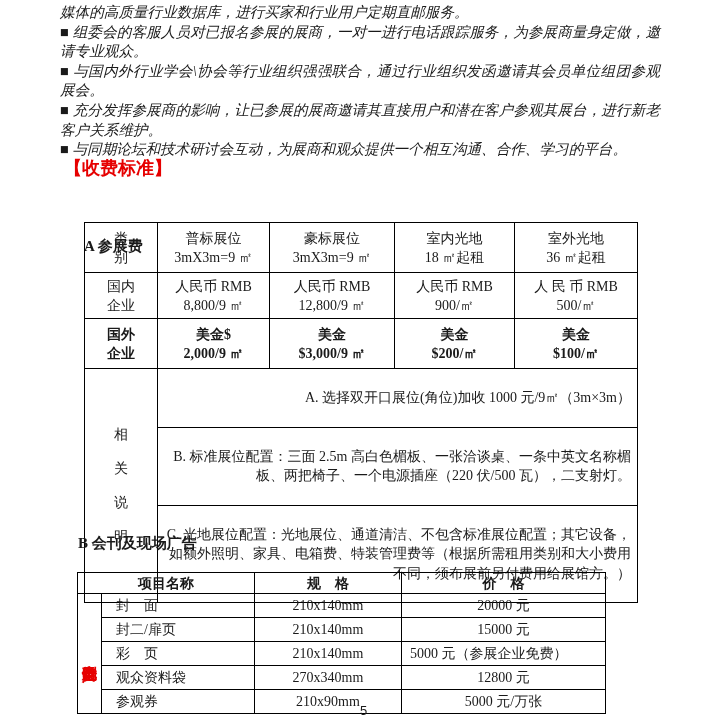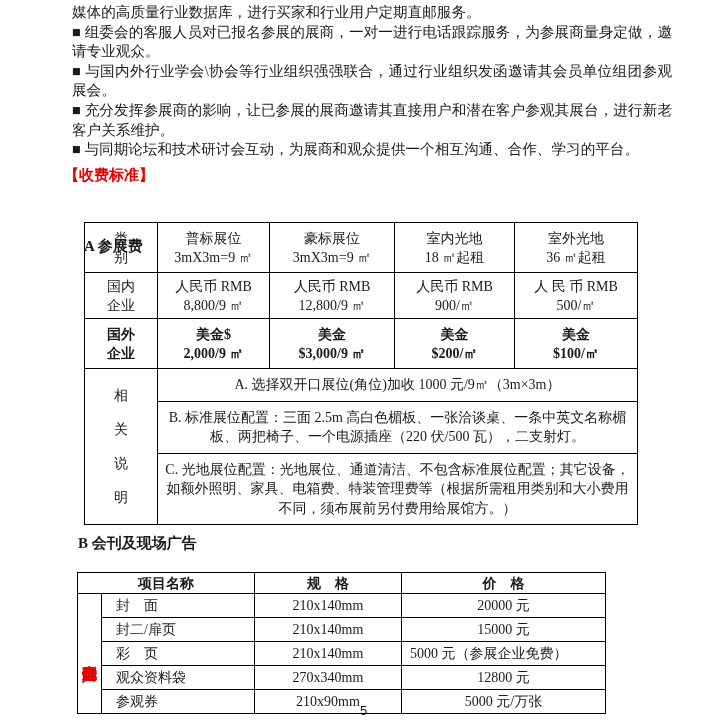--- a/index.html
+++ b/index.html
@@ -7,51 +7,52 @@
   html, body { margin: 0; padding: 0; }
   body {
     width: 727px; height: 728px; background: #ffffff;
     font-family: "Liberation Serif", "DejaVu Serif", serif;
     color: var(--text_black);
   }
   .page { position: relative; width: 727px; height: 728px; overflow: hidden; background: #fff; }
 
   
   .intro {
-    position: absolute; left: 72px; top: 3px; width: 600px;
+    position: absolute; left: 60px; top: 3px; width: 600px;
     font-size: 14.6px; line-height: 19.6px;
     text-align: justify;
+    font-style: italic;
   }
   .intro p { margin: 0; }
 
   
   .red-heading {
-    position: absolute; left: 64px; top: 166px; margin: 0;
-    font-size: 15px; font-weight: bold; color: var(--accent_red);
+    position: absolute; left: 64px; top: 156px; margin: 0;
+    font-size: 18px; font-weight: bold; color: var(--accent_red);
   }
   .sub-heading { position: absolute; margin: 0; font-size: 15px; font-weight: bold; color: var(--text_black); }
   .a-pos { left: 84px; top: 193px; margin-top: 44px; }
   .b-pos { left: 78px; top: 534px; text-align: center; }
 
   
   table { border-collapse: collapse; table-layout: fixed; }
   td { border: 1px solid #000; overflow: hidden; }
   .t1 { position: absolute; left: 84px; top: 222px; width: 553px; }
   .t1 td {
     white-space: pre-line; text-align: center; vertical-align: middle;
     font-size: 14px; line-height: 19px; padding: 2px 3px;
   }
   .t1 .rh  { height: 50px; }
   .t1 .r1  { height: 46px; }
   .t1 .r2  { height: 50px; font-weight: bold; }
   .t1 .na  { height: 28px; }
   .t1 .nb  { height: 46px; }
   .t1 .nc  { height: 62px; }
   .t1 .notes-label { line-height: 34px; }
-  .t1 .note-cell { text-align: center; padding: 6px 6px; line-height: 19.5px; }
+  .t1 .note-cell { text-align: right; padding: 19px 6px; line-height: 19.5px; }
 
   
   .t2 { position: absolute; left: 77px; top: 572px; width: 528px; }
   .t2 td {
     text-align: center; vertical-align: middle;
     font-size: 14px; line-height: 17px; padding: 1px 3px;
   }
   .t2 .hrow { height: 21px; }
   .t2 .hrow td { font-weight: bold; }
   .t2 .drow { height: 24px; }

